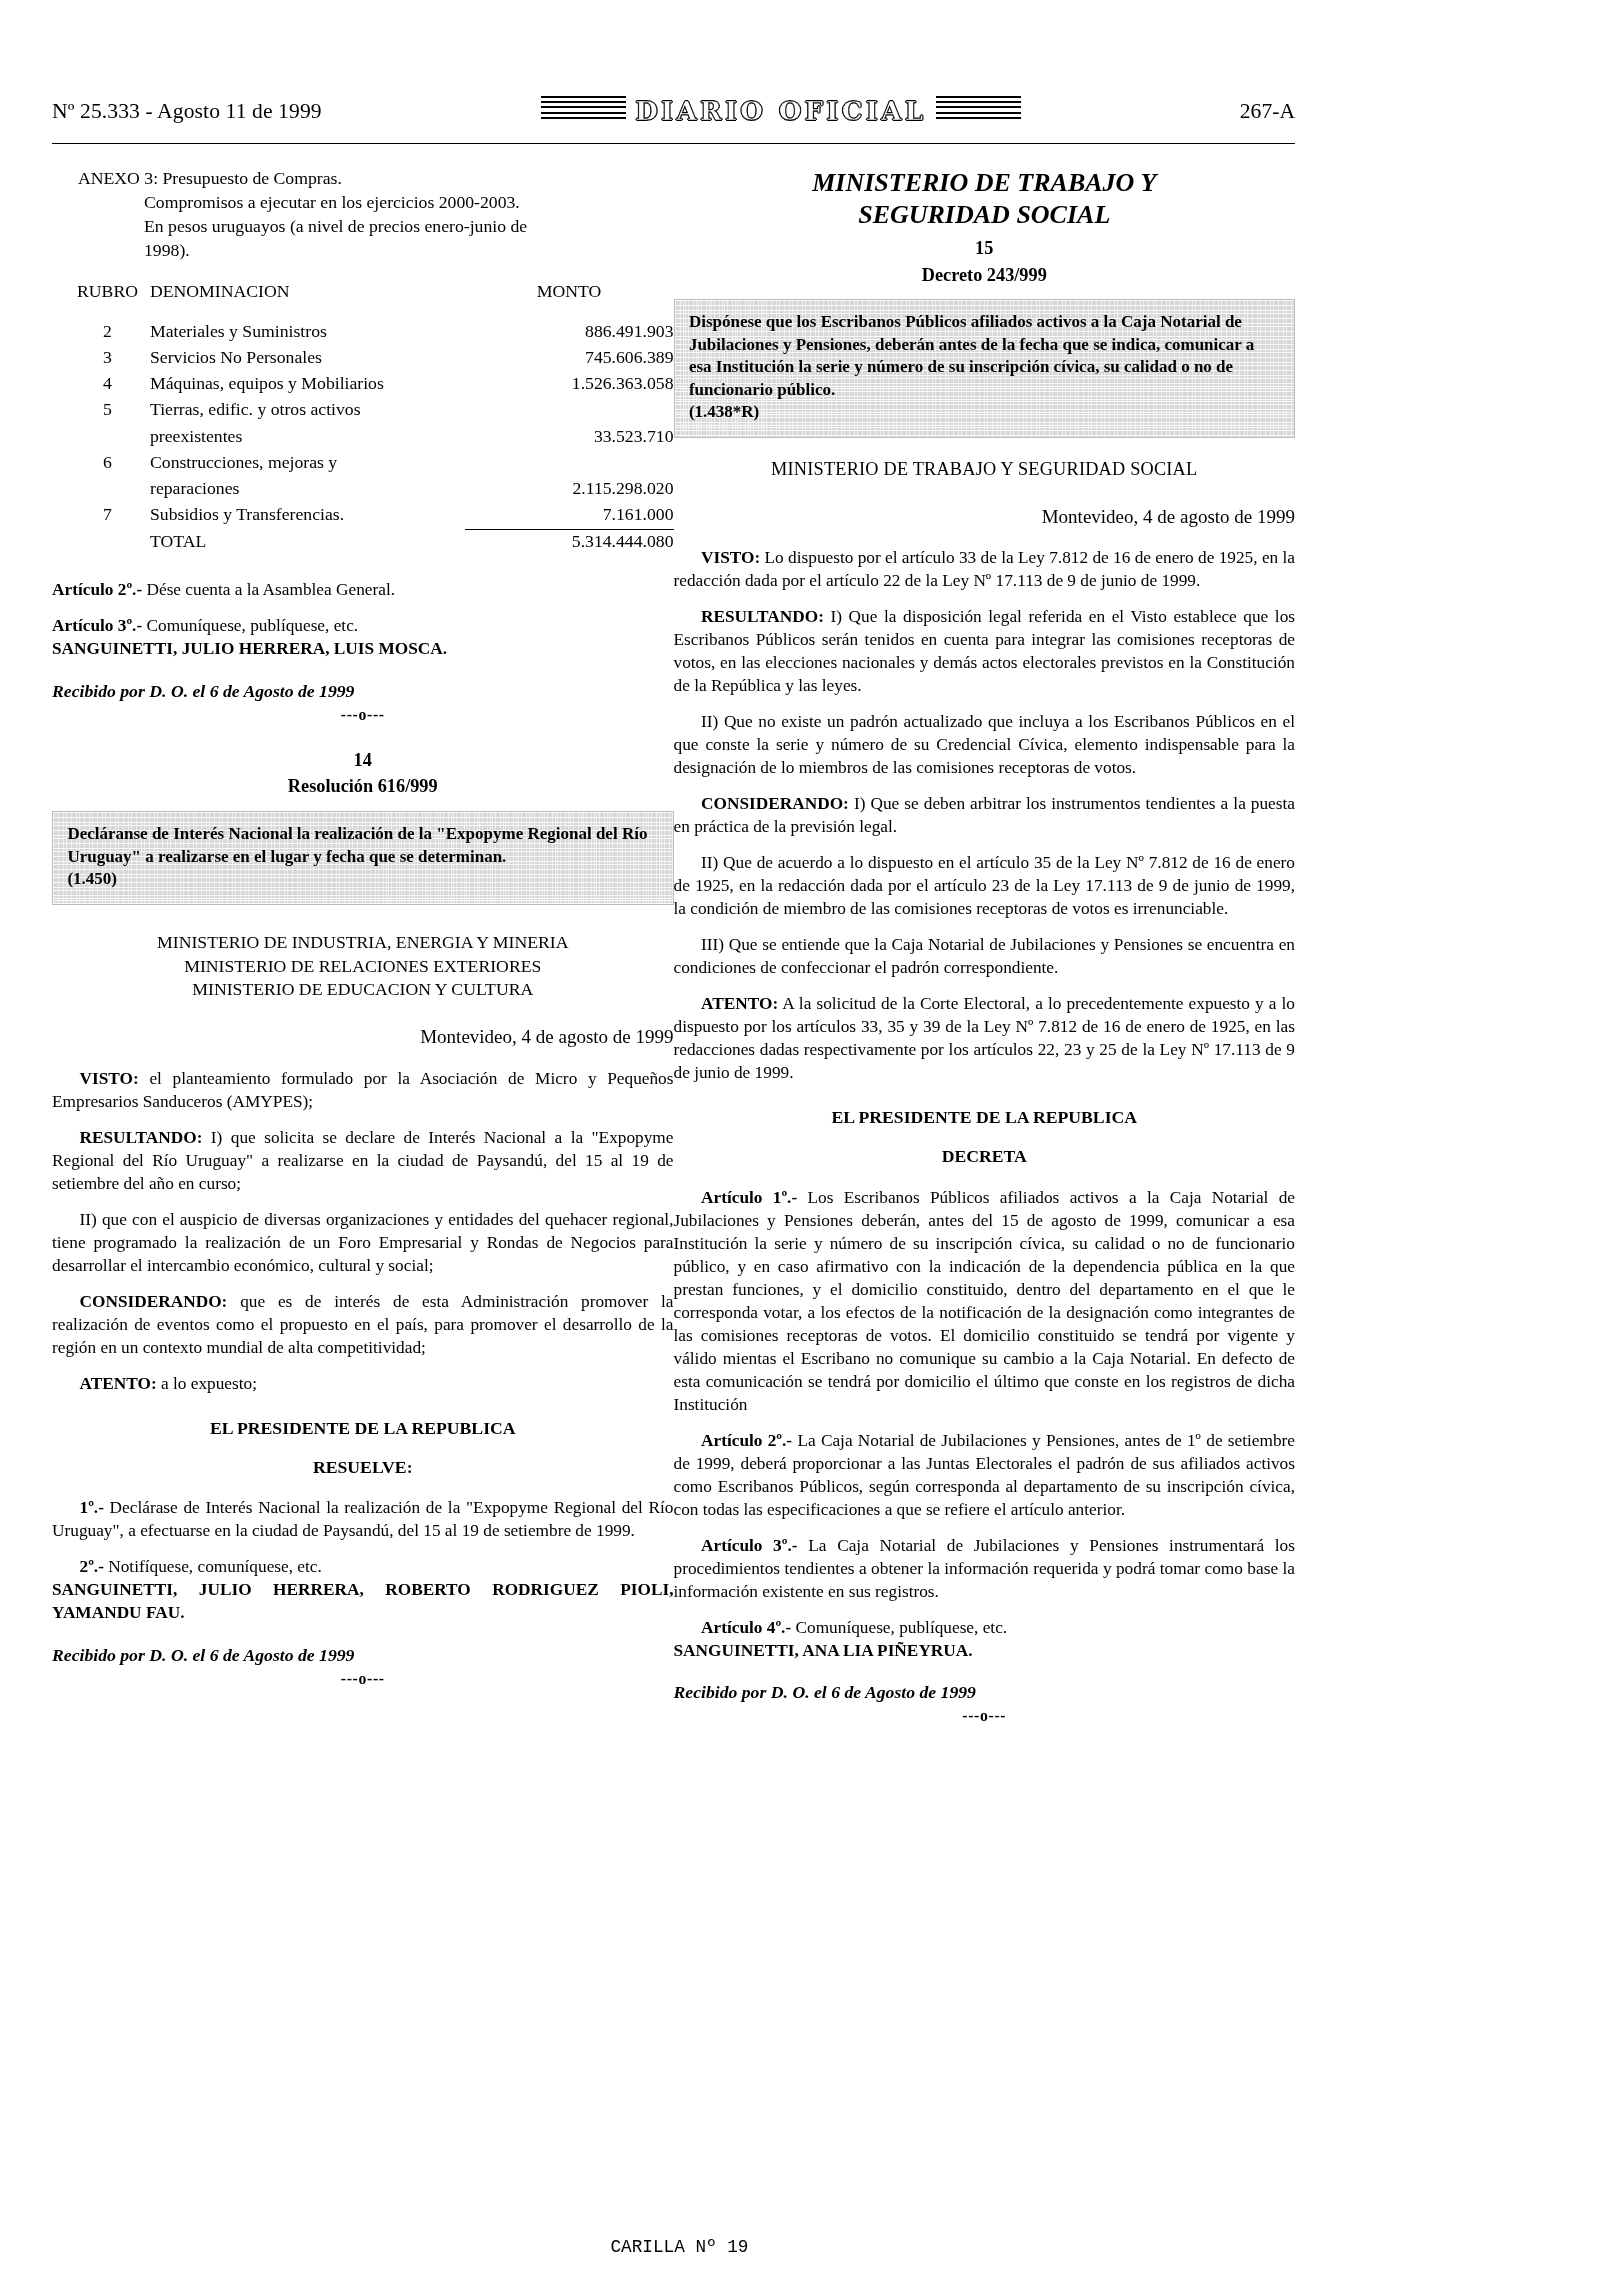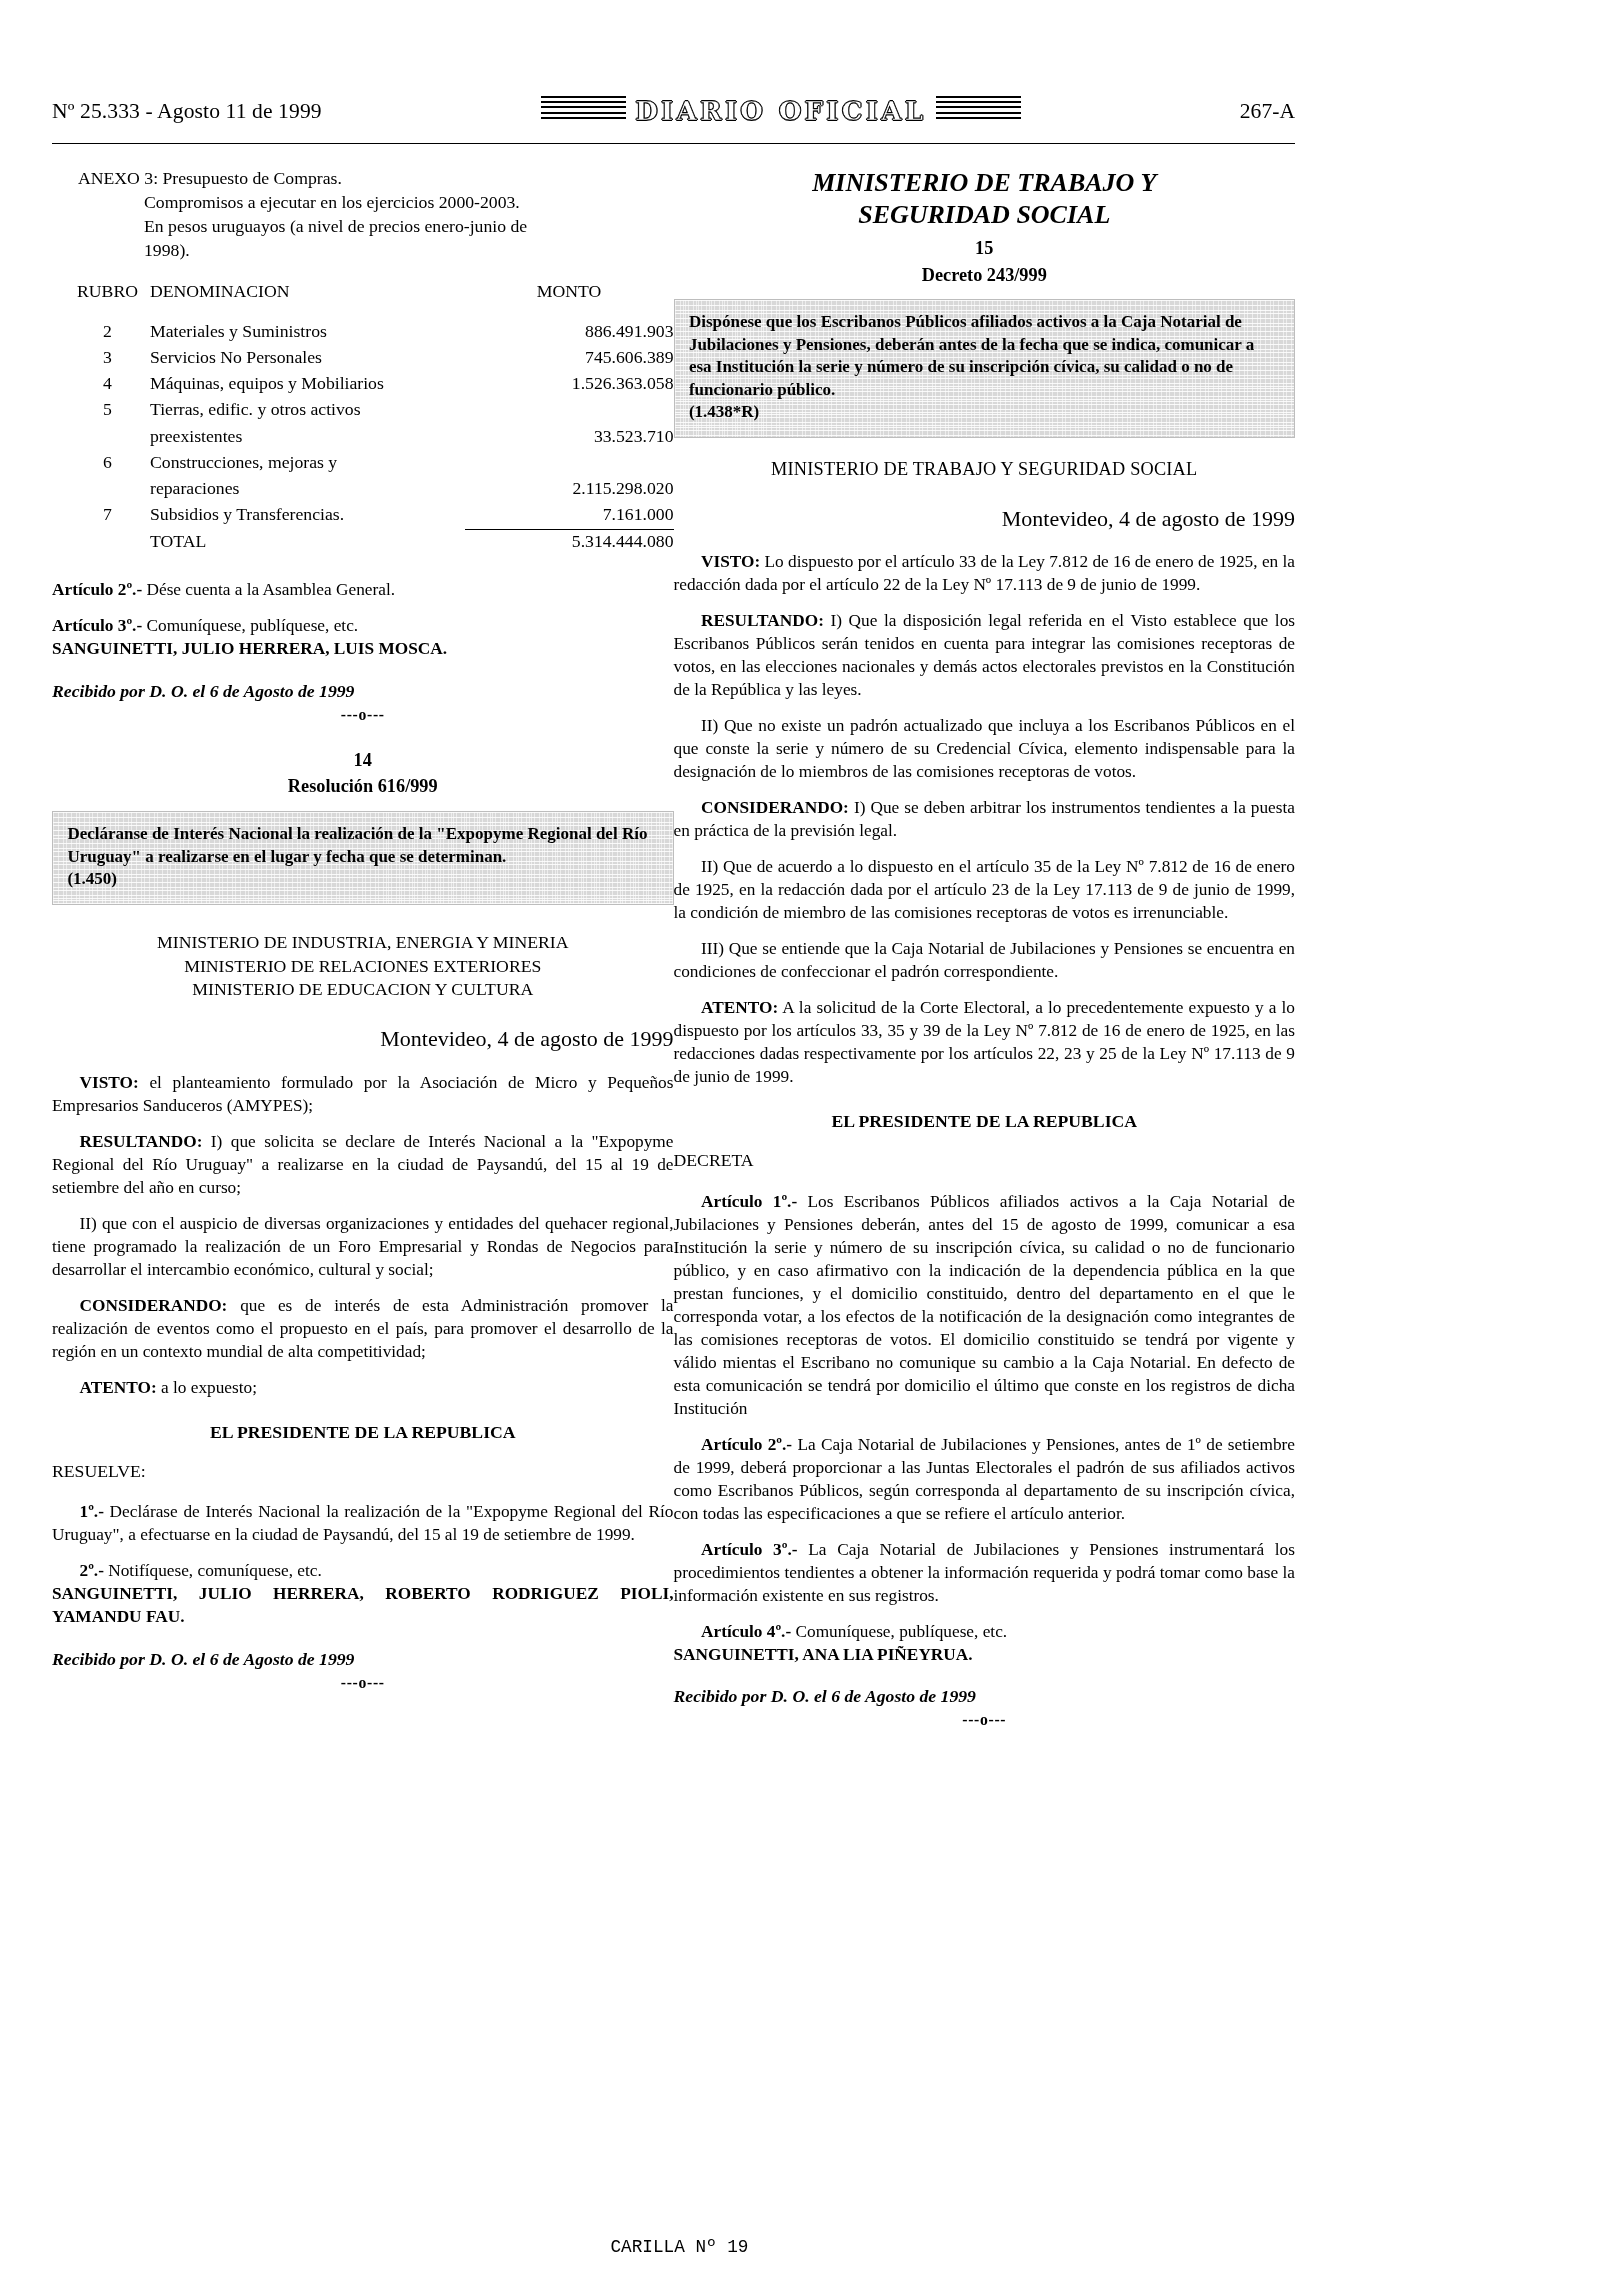--- a/index.html
+++ b/index.html
@@ -188,32 +188,32 @@
     margin: 0 0 6.5px 0;
   }
   .ministry-lines {
     text-align: center;
     font-size: 17.7px;
     line-height: 1.35;
     margin: 26px 0 19.6px 0;
   }
   .place-date {
     text-align: right;
-    font-size: 22px;
+    font-size: 19px;
     margin: 22px 0 17px 0;
   }
   .heading-c {
     text-align: center;
     font-weight: bold;
     font-size: 17.7px;
     margin: 22px 0 11.8px 0;
   }
   .heading-c2 {
-    text-align: left;
-    font-weight: normal;
+    text-align: center;
+    font-weight: bold;
     font-size: 17.7px;
     margin: 15.7px 0 17px 0;
   }
 
   
   .ministry-title {
     text-align: center;
     font-weight: bold;
     font-size: 26px;
     line-height: 1.22;

